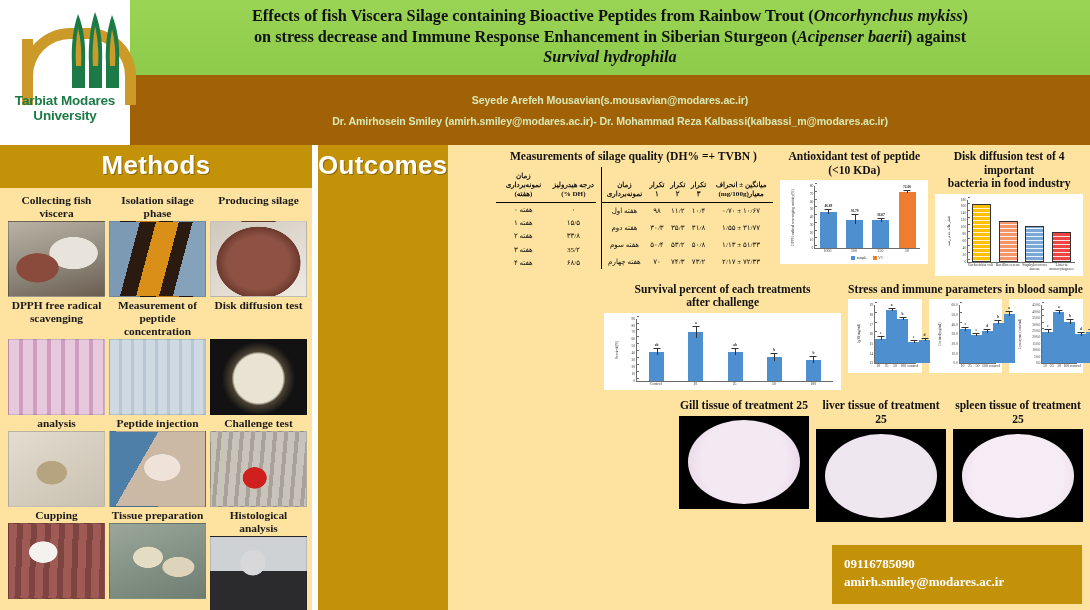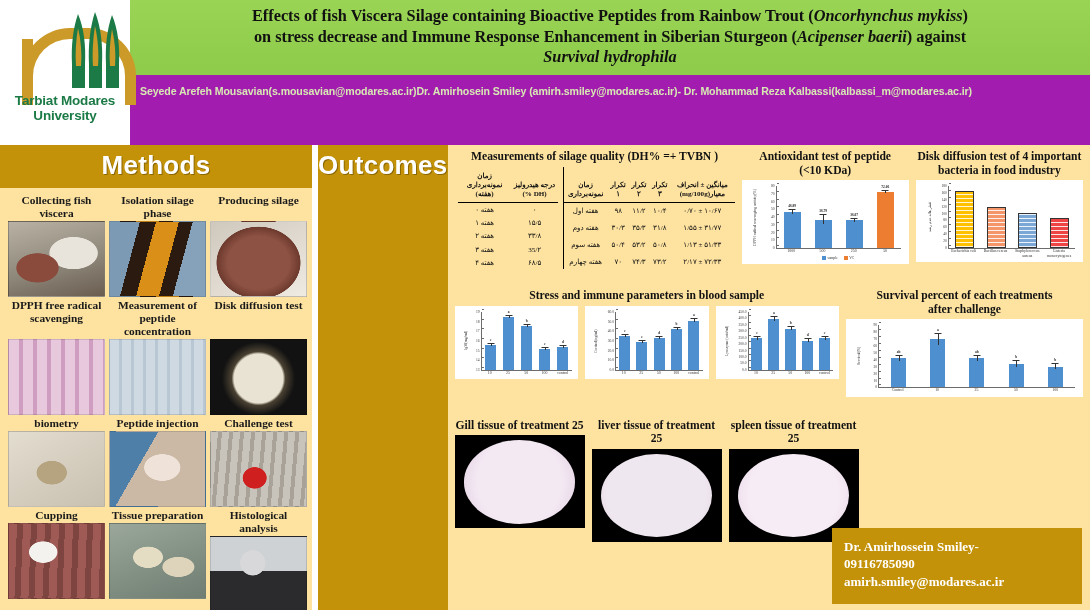--- a/index.html
+++ b/index.html
@@ -18,22 +18,22 @@
   .tulips{position:absolute;left:64px;top:12px;width:62px;height:82px;}
   .logo-text{position:absolute;left:0;top:94px;width:130px;text-align:center;
      font-family:"Liberation Sans",sans-serif;font-weight:bold;color:#1b7a46;
      font-size:13.5px;line-height:14.5px;letter-spacing:-.2px;}
 
   .head-right{flex:1;display:flex;flex-direction:column;}
   .title-band{background:#92d050;background:linear-gradient(#9ad455,#8ecb4a);
      padding:6px 10px 7px;text-align:center;}
   .title-band .t{font-size:16.3px;font-weight:bold;color:#111;line-height:20.5px;}
   .title-band .t i{font-style:italic;}
-  .authors-band{background:#a21caf;flex:1;padding:6px 10px 4px;text-align:center;
-     display:flex;flex-direction:row;justify-content:flex-start;}
+  .authors-band{background:#a16207;flex:1;padding:6px 10px 4px;text-align:center;
+     display:flex;flex-direction:column;justify-content:center;}
   .authors-band .a{color:#d8e8b4;font-family:"Liberation Sans",sans-serif;
      font-weight:bold;font-size:10.6px;line-height:21px;letter-spacing:-.1px;}
 
   
   .body-row{display:flex;height:465px;}
   .col-methods{width:312px;flex:0 0 312px;display:flex;flex-direction:column;}
   .col-gap{width:6px;flex:0 0 6px;background:#fff;}
   .col-outcomes{flex:1;display:flex;flex-direction:row;}
 
   .sec-head{background:#c49208;color:#fff;font-family:"Liberation Sans",sans-serif;
@@ -85,21 +85,21 @@
      repeating-linear-gradient(92deg,#9f5a55 0 8px,#7e4440 8px 14px);}
   .ph11{background:
      radial-gradient(ellipse at 40% 45%,#e5dcc4 0 18%,transparent 19%),
      radial-gradient(ellipse at 72% 58%,#ded4bb 0 16%,transparent 17%),
      linear-gradient(160deg,#9aa79a,#6f7d72);}
   .ph12{background:
      radial-gradient(circle at 44% 35%,#d8d8da 0 17%,transparent 18%),
      linear-gradient(180deg,#cfd2d4 0 46%,#2b2b2d 46%),#39383a;}
 
   
-  .out-body{flex:1;background:#fde2a0;padding:5px 7px;display:flex;flex-direction:column;gap:20px;}
+  .out-body{flex:1;background:#fde2a0;padding:5px 7px;display:flex;flex-direction:column;gap:7px;align-items:flex-end;}
   .row{display:flex;gap:7px;}
   .panel-title{font-size:11.6px;font-weight:bold;color:#121212;text-align:center;
      line-height:13.5px;margin-bottom:3px;}
   .white{background:#fff;}
 
   
   .tbl-wrap{width:280px;flex:0 0 280px;}
   .ptbl{display:flex;gap:5px;direction:rtl;}
   table{border-collapse:collapse;font-size:7.1px;color:#111;}
   .t-main{width:172px;}
@@ -212,21 +212,21 @@
           <div class="mcell tall">
               <div class="mlabel">Measurement of peptide concentration</div>
               <div class="mimg ph4"></div>
             </div>
           <div class="mcell tall">
               <div class="mlabel">Disk diffusion test</div>
               <div class="mimg ph6"></div>
             </div>
 
           <div class="mcell">
-              <div class="mlabel">biometry</div>
+              <div class="mlabel">analysis</div>
               <div class="mimg ph7"></div>
             </div>
           <div class="mcell">
               <div class="mlabel">Peptide injection</div>
               <div class="mimg ph8"></div>
             </div>
           <div class="mcell">
               <div class="mlabel">Challenge test</div>
               <div class="mimg ph9"></div>
             </div>
@@ -435,20 +435,83 @@
                     <div class="xtick" style="width: 25%;">Bacillus cereus</div>
                     <div class="xtick" style="width: 25%;">Staphylococcus aureus</div>
                     <div class="xtick" style="width: 25%;">Listeria monocytogenes</div>
                   </div>
                 </div>
               </div>
           </div>
         </div>
 
         <div class="row">
+          <div style="width:237px;flex:0 0 237px;">
+            <div class="panel-title">
+              <div>Survival percent of each treatments</div>
+              <div>after challenge</div>
+            </div>
+            <div class="white" id="chart-survival" style="padding:6px 8px 4px;">
+                <div class="chart" style="padding-left: 24px;">
+                  <div class="plot" style="height: 62px; position: relative;">
+                    <div class="ytick" style="bottom: 0px;">0</div>
+                    <div class="ytick" style="bottom: 6.88889px;">10</div>
+                    <div class="ytick" style="bottom: 13.7778px;">20</div>
+                    <div class="ytick" style="bottom: 20.6667px;">30</div>
+                    <div class="ytick" style="bottom: 27.5556px;">40</div>
+                    <div class="ytick" style="bottom: 34.4444px;">50</div>
+                    <div class="ytick" style="bottom: 41.3333px;">60</div>
+                    <div class="ytick" style="bottom: 48.2222px;">70</div>
+                    <div class="ytick" style="bottom: 55.1111px;">80</div>
+                    <div class="ytick" style="bottom: 62px;">90</div>
+                    <div class="ylab" style="left: -22px; top: 0px; height: 62px; display: flex; align-items: center; justify-content: center;">Servival(%)</div>
+                    <div class="bars">
+                      <div class="barwrap">
+                        <div class="bar" style="height: 28.9333px; width: 15px; background: rgb(78, 143, 208);"></div>
+                        <div class="err" style="height: 5.51111px; bottom: 26.1778px;"></div>
+                        <div class="errcap" style="bottom: 31.6889px;"></div>
+                        <div class="vlab" style="bottom: 33.6889px;">ab</div>
+                      </div>
+                      <div class="barwrap">
+                        <div class="bar" style="height: 48.2222px; width: 15px; background: rgb(78, 143, 208);"></div>
+                        <div class="err" style="height: 11.0222px; bottom: 42.7111px;"></div>
+                        <div class="errcap" style="bottom: 53.7333px;"></div>
+                        <div class="vlab" style="bottom: 55.7333px;">a</div>
+                      </div>
+                      <div class="barwrap">
+                        <div class="bar" style="height: 28.9333px; width: 15px; background: rgb(78, 143, 208);"></div>
+                        <div class="err" style="height: 5.51111px; bottom: 26.1778px;"></div>
+                        <div class="errcap" style="bottom: 31.6889px;"></div>
+                        <div class="vlab" style="bottom: 33.6889px;">ab</div>
+                      </div>
+                      <div class="barwrap">
+                        <div class="bar" style="height: 23.4222px; width: 15px; background: rgb(78, 143, 208);"></div>
+                        <div class="err" style="height: 6.88889px; bottom: 19.9778px;"></div>
+                        <div class="errcap" style="bottom: 26.8667px;"></div>
+                        <div class="vlab" style="bottom: 28.8667px;">b</div>
+                      </div>
+                      <div class="barwrap">
+                        <div class="bar" style="height: 20.6667px; width: 15px; background: rgb(78, 143, 208);"></div>
+                        <div class="err" style="height: 5.51111px; bottom: 17.9111px;"></div>
+                        <div class="errcap" style="bottom: 23.4222px;"></div>
+                        <div class="vlab" style="bottom: 25.4222px;">b</div>
+                      </div>
+                    </div>
+                  </div>
+                  <div class="xticks">
+                    <div class="xtick" style="width: 20%;">Control</div>
+                    <div class="xtick" style="width: 20%;">10</div>
+                    <div class="xtick" style="width: 20%;">25</div>
+                    <div class="xtick" style="width: 20%;">50</div>
+                    <div class="xtick" style="width: 20%;">100</div>
+                  </div>
+                </div>
+              </div>
+          </div>
+
           <div style="flex:1">
             <div class="panel-title">Stress and immune parameters in blood sample</div>
             <div style="display:flex;gap:7px;">
               <div class="white" id="chart-igm" style="flex:1;padding:6px 6px 4px;">
                   <div class="chart" style="padding-left: 20px;">
                     <div class="plot" style="height: 58px; position: relative;">
                       <div class="ytick" style="bottom: 0px;">13</div>
                       <div class="ytick" style="bottom: 9.66667px;">14</div>
                       <div class="ytick" style="bottom: 19.3333px;">15</div>
                       <div class="ytick" style="bottom: 29px;">16</div>
@@ -601,83 +664,20 @@
                     <div class="xticks">
                       <div class="xtick" style="width: 20%;">10</div>
                       <div class="xtick" style="width: 20%;">25</div>
                       <div class="xtick" style="width: 20%;">50</div>
                       <div class="xtick" style="width: 20%;">100</div>
                       <div class="xtick" style="width: 20%;">control</div>
                     </div>
                   </div>
                 </div>
             </div>
-          </div>
-
-          <div style="width:237px;flex:0 0 237px;">
-            <div class="panel-title">
-              <div>Survival percent of each treatments</div>
-              <div>after challenge</div>
-            </div>
-            <div class="white" id="chart-survival" style="padding:6px 8px 4px;">
-                <div class="chart" style="padding-left: 24px;">
-                  <div class="plot" style="height: 62px; position: relative;">
-                    <div class="ytick" style="bottom: 0px;">0</div>
-                    <div class="ytick" style="bottom: 6.88889px;">10</div>
-                    <div class="ytick" style="bottom: 13.7778px;">20</div>
-                    <div class="ytick" style="bottom: 20.6667px;">30</div>
-                    <div class="ytick" style="bottom: 27.5556px;">40</div>
-                    <div class="ytick" style="bottom: 34.4444px;">50</div>
-                    <div class="ytick" style="bottom: 41.3333px;">60</div>
-                    <div class="ytick" style="bottom: 48.2222px;">70</div>
-                    <div class="ytick" style="bottom: 55.1111px;">80</div>
-                    <div class="ytick" style="bottom: 62px;">90</div>
-                    <div class="ylab" style="left: -22px; top: 0px; height: 62px; display: flex; align-items: center; justify-content: center;">Servival(%)</div>
-                    <div class="bars">
-                      <div class="barwrap">
-                        <div class="bar" style="height: 28.9333px; width: 15px; background: rgb(78, 143, 208);"></div>
-                        <div class="err" style="height: 5.51111px; bottom: 26.1778px;"></div>
-                        <div class="errcap" style="bottom: 31.6889px;"></div>
-                        <div class="vlab" style="bottom: 33.6889px;">ab</div>
-                      </div>
-                      <div class="barwrap">
-                        <div class="bar" style="height: 48.2222px; width: 15px; background: rgb(78, 143, 208);"></div>
-                        <div class="err" style="height: 11.0222px; bottom: 42.7111px;"></div>
-                        <div class="errcap" style="bottom: 53.7333px;"></div>
-                        <div class="vlab" style="bottom: 55.7333px;">a</div>
-                      </div>
-                      <div class="barwrap">
-                        <div class="bar" style="height: 28.9333px; width: 15px; background: rgb(78, 143, 208);"></div>
-                        <div class="err" style="height: 5.51111px; bottom: 26.1778px;"></div>
-                        <div class="errcap" style="bottom: 31.6889px;"></div>
-                        <div class="vlab" style="bottom: 33.6889px;">ab</div>
-                      </div>
-                      <div class="barwrap">
-                        <div class="bar" style="height: 23.4222px; width: 15px; background: rgb(78, 143, 208);"></div>
-                        <div class="err" style="height: 6.88889px; bottom: 19.9778px;"></div>
-                        <div class="errcap" style="bottom: 26.8667px;"></div>
-                        <div class="vlab" style="bottom: 28.8667px;">b</div>
-                      </div>
-                      <div class="barwrap">
-                        <div class="bar" style="height: 20.6667px; width: 15px; background: rgb(78, 143, 208);"></div>
-                        <div class="err" style="height: 5.51111px; bottom: 17.9111px;"></div>
-                        <div class="errcap" style="bottom: 23.4222px;"></div>
-                        <div class="vlab" style="bottom: 25.4222px;">b</div>
-                      </div>
-                    </div>
-                  </div>
-                  <div class="xticks">
-                    <div class="xtick" style="width: 20%;">Control</div>
-                    <div class="xtick" style="width: 20%;">10</div>
-                    <div class="xtick" style="width: 20%;">25</div>
-                    <div class="xtick" style="width: 20%;">50</div>
-                    <div class="xtick" style="width: 20%;">100</div>
-                  </div>
-                </div>
-              </div>
           </div>
         </div>
 
         <div class="row" style="margin-top:2px;">
           <div class="tissue">
             <div class="panel-title">Gill tissue of treatment 25</div>
             <div class="tframe">
                 <div class="tcirc tg1"></div>
               </div>
           </div>
@@ -689,21 +689,20 @@
           </div>
           <div class="tissue">
             <div class="panel-title">spleen tissue of treatment 25</div>
             <div class="tframe">
                 <div class="tcirc tg3"></div>
               </div>
           </div>
         </div>
 
         <div class="contact">
-          <div>Dr. Amirhossein Smiley-</div>
           <div>09116785090</div>
           <div>amirh.smiley@modares.ac.ir</div>
         </div>
 
       </div>
     </div>
   </div>
 </div>
 
 </body></html>

